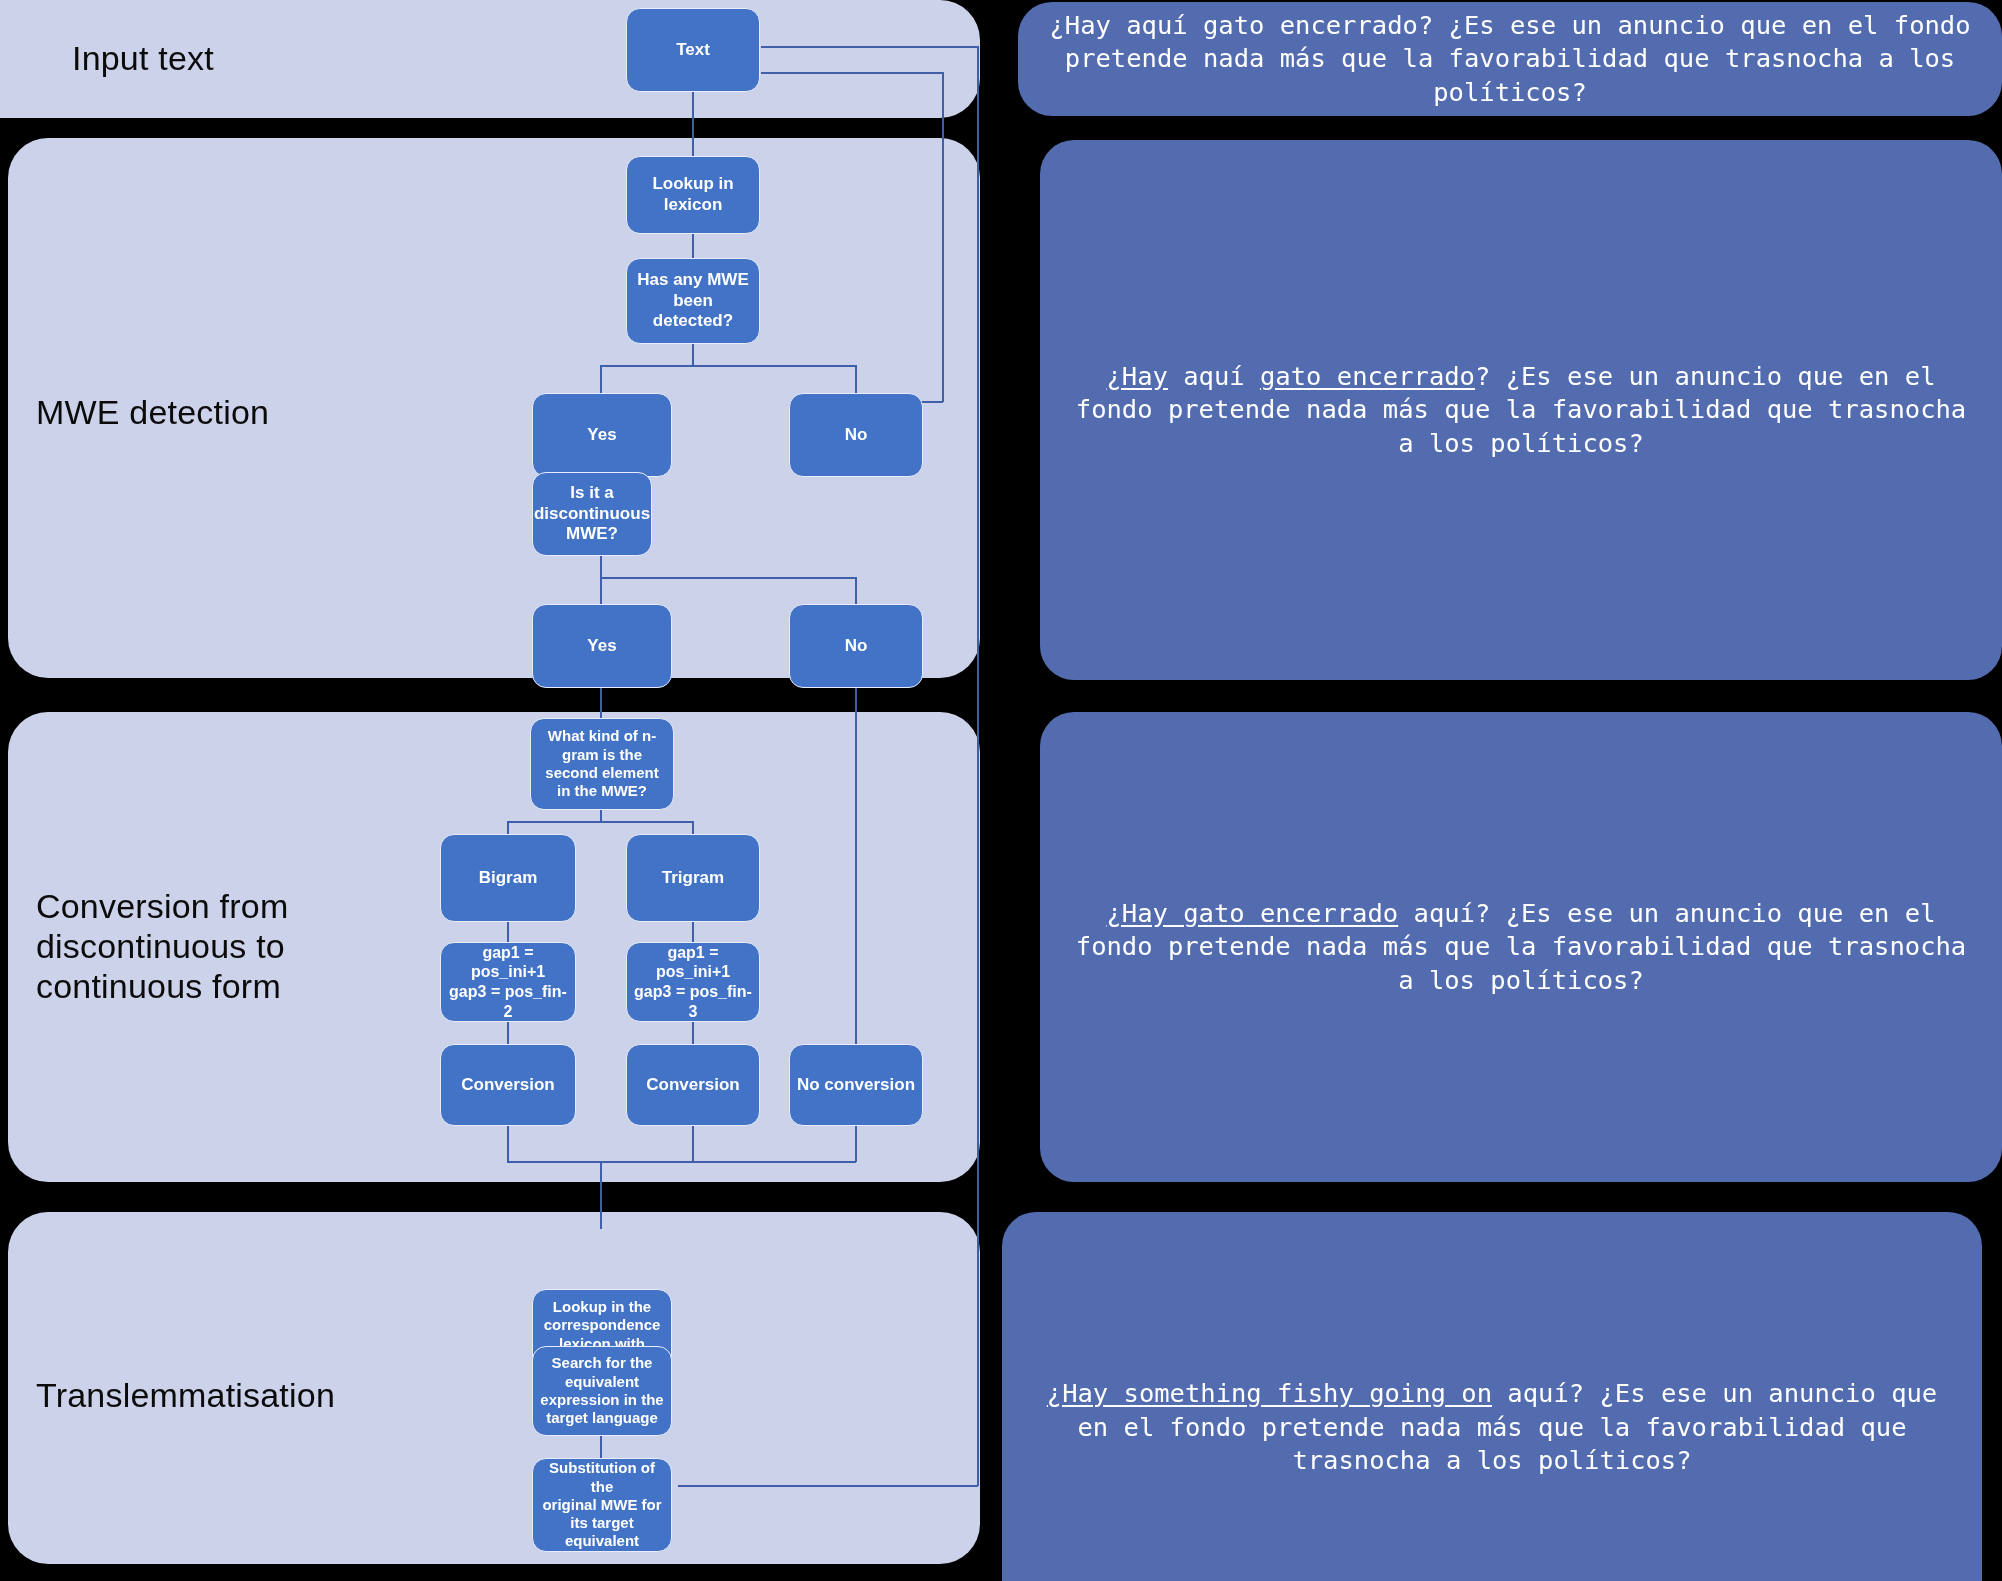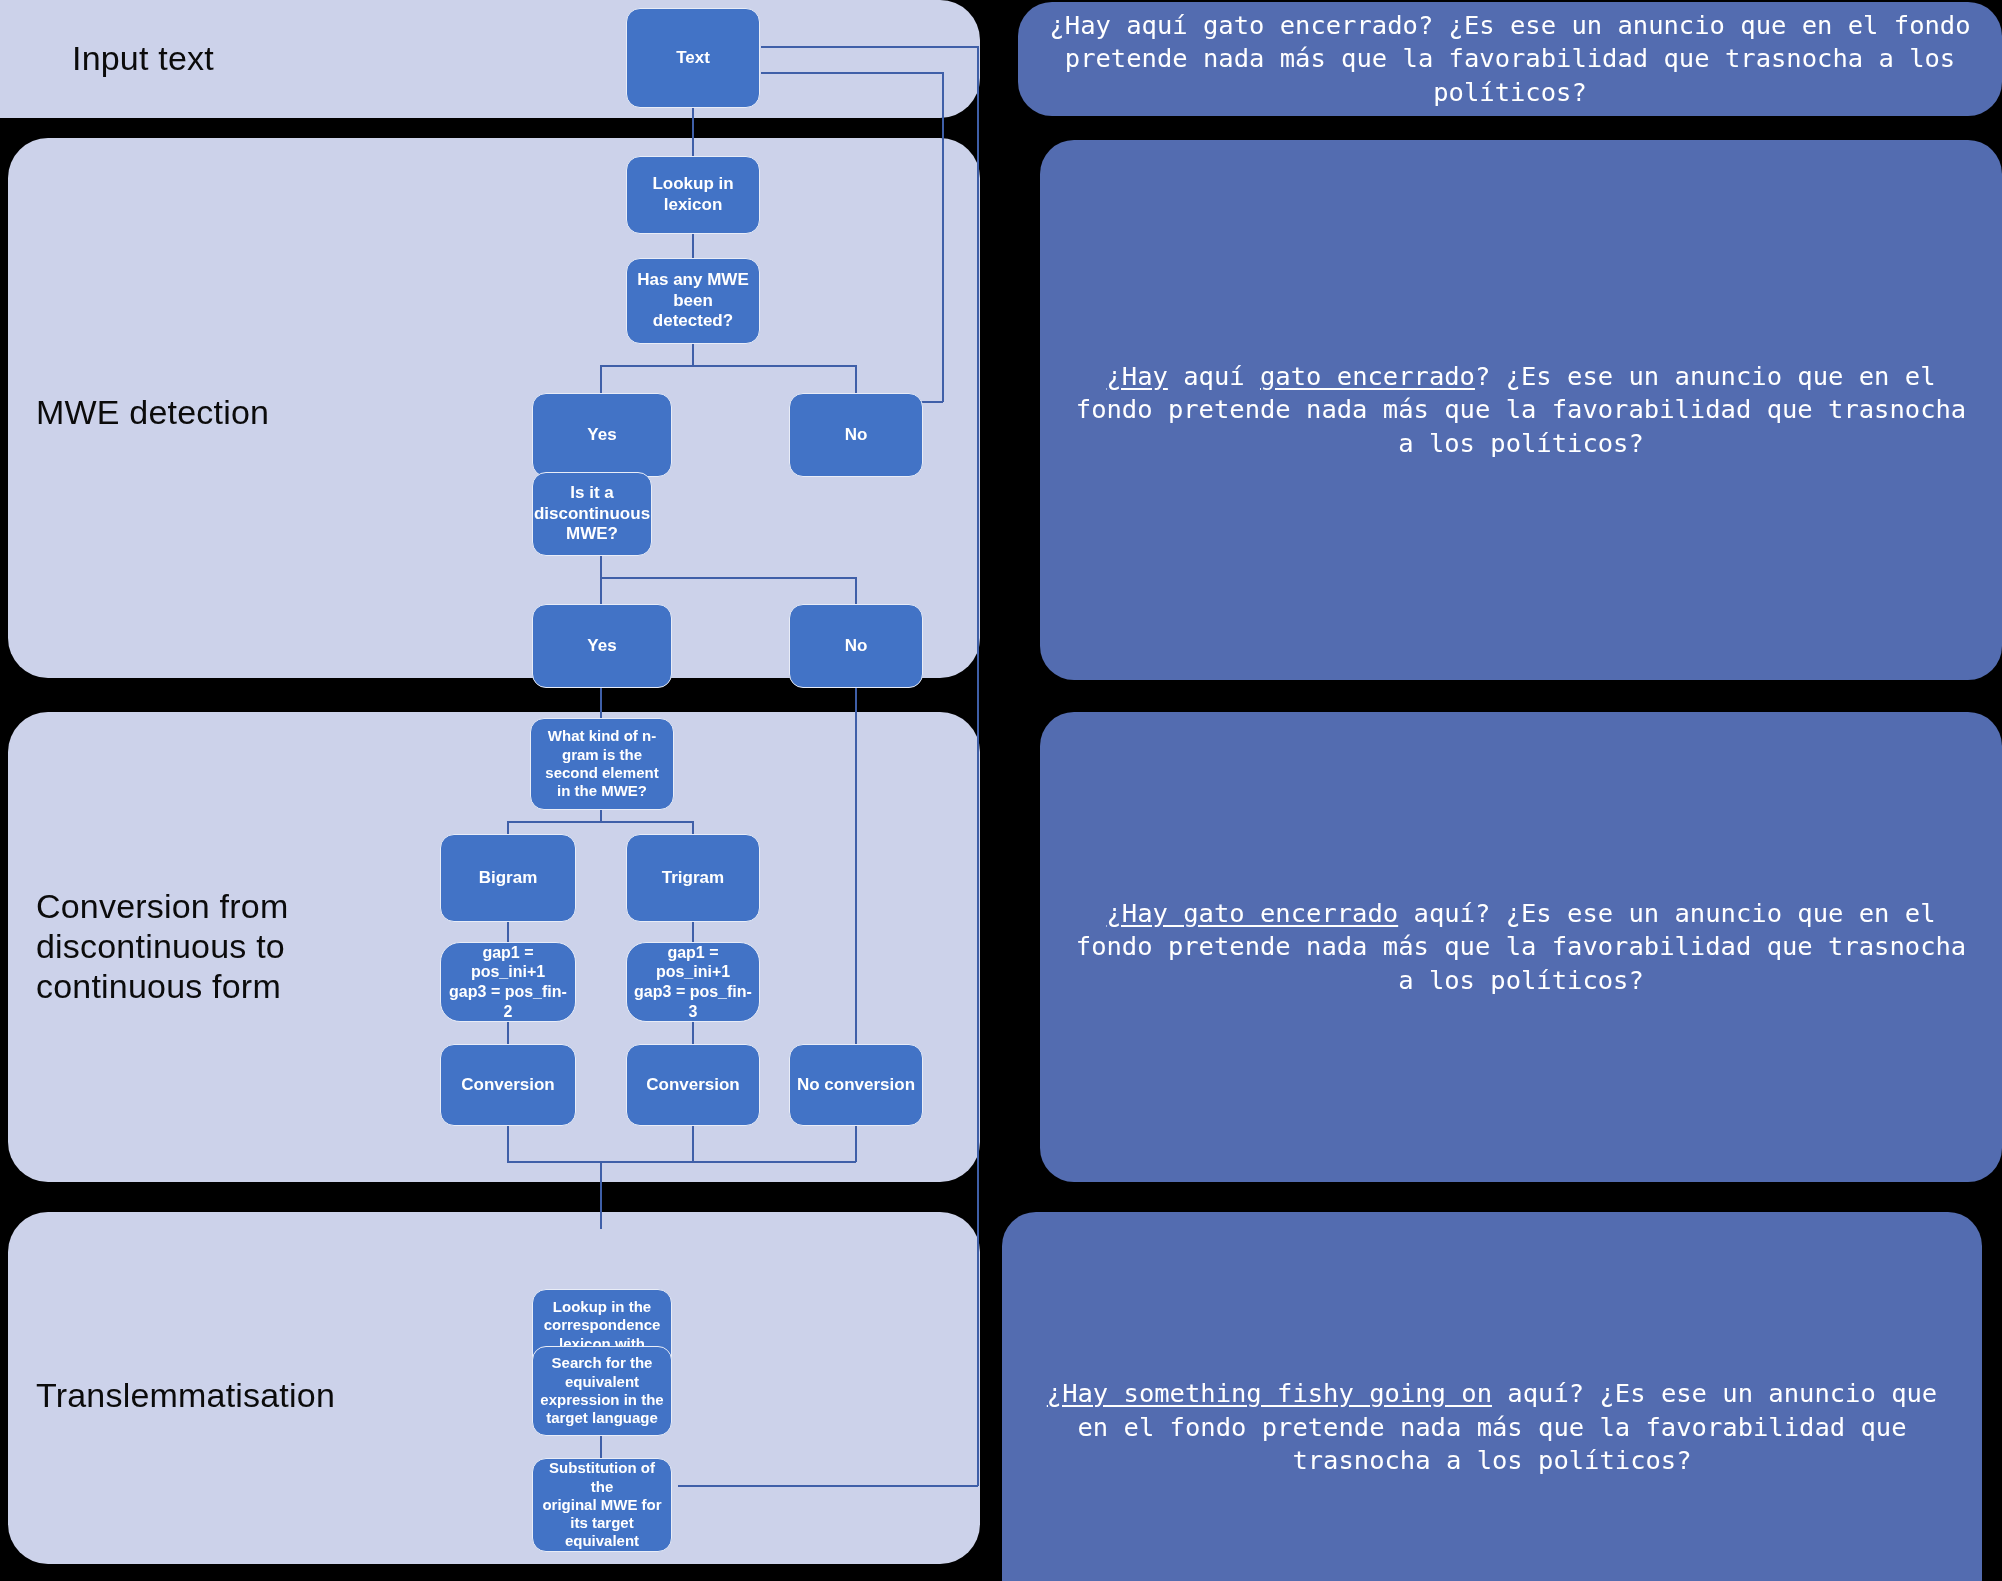--- a/index.html
+++ b/index.html
@@ -56,21 +56,21 @@
     font-size: 17px;
     line-height: 1.22;
     display: flex;
     align-items: center;
     justify-content: center;
     text-align: center;
     padding: 3px 6px;
     white-space: pre-line;
     font-family: "Liberation Sans", sans-serif;
   }
-  .node.small { font-size: 16px; border-radius: 20px; }
+  .node.small { font-size: 16px; }
   .node.tiny  { font-size: 15px; }
 
   
   .ln { position: absolute; background: #3f5fa8; }
   .lnv { width: 1.6px; }
   .lnh { height: 1.6px; }
 </style>
 </head>
 <body>
 
@@ -130,21 +130,21 @@
 
   <div class="ln lnv" style="left:507px; top:1126px; height:36px;"></div>
   <div class="ln lnv" style="left:692px; top:1126px; height:36px;"></div>
   <div class="ln lnv" style="left:855px; top:1126px; height:36px;"></div>
   <div class="ln lnh" style="left:507px; top:1161px; width:349px;"></div>
   <div class="ln lnv" style="left:600px; top:1161px; height:68px;"></div>
 
   <div class="ln lnv" style="left:600px; top:1320px; height:26px;"></div>
   <div class="ln lnv" style="left:600px; top:1436px; height:22px;"></div>
 
-  <div class="node" style="left:626px; top:8px; width:134px; height:100px;">Text</div>
+  <div class="node" style="left:626px; top:8px; width:134px; height:84px;">Text</div>
 
   <div class="node" style="left:626px; top:156px; width:134px; height:78px;">Lookup in
 lexicon</div>
 
   <div class="node" style="left:626px; top:258px; width:134px; height:86px;">Has any MWE
 been detected?</div>
 
   <div class="node" style="left:532px; top:393px; width:140px; height:84px;">Yes</div>
 
   <div class="node" style="left:789px; top:393px; width:134px; height:84px;">No</div>

